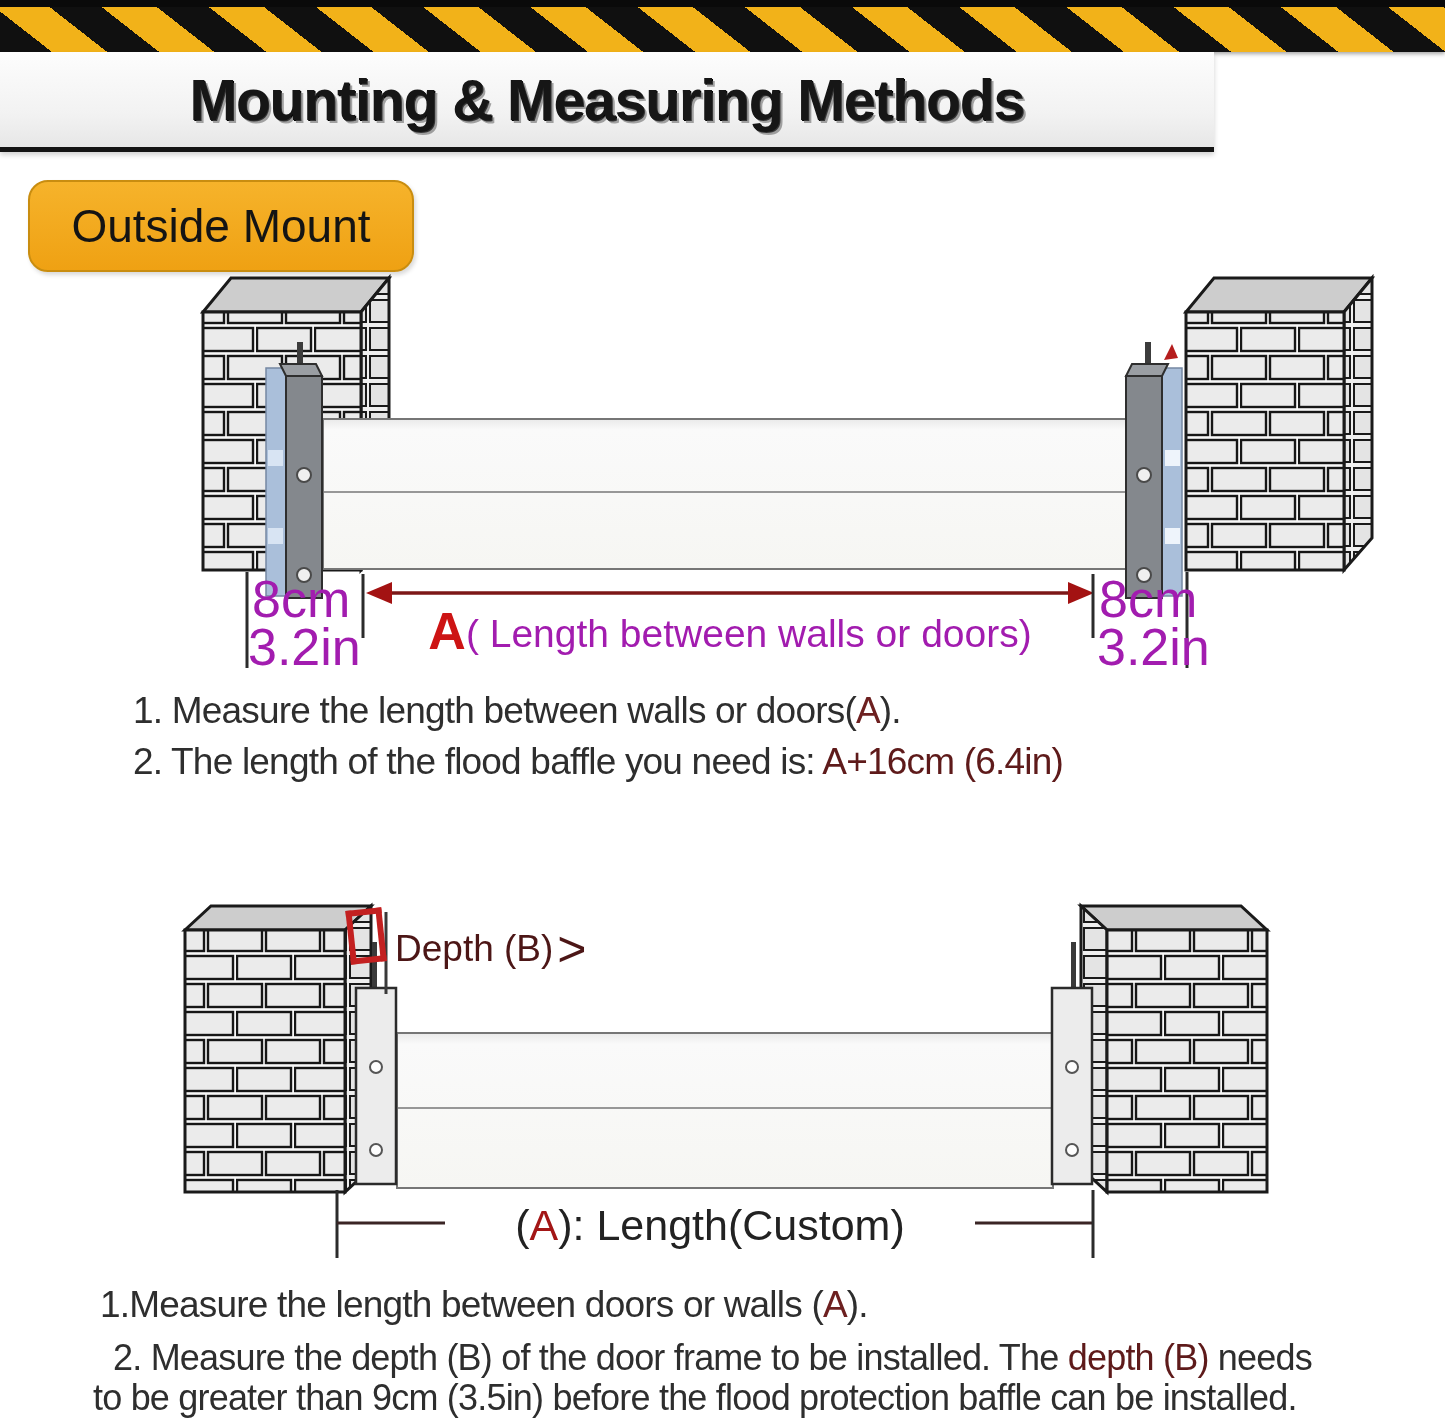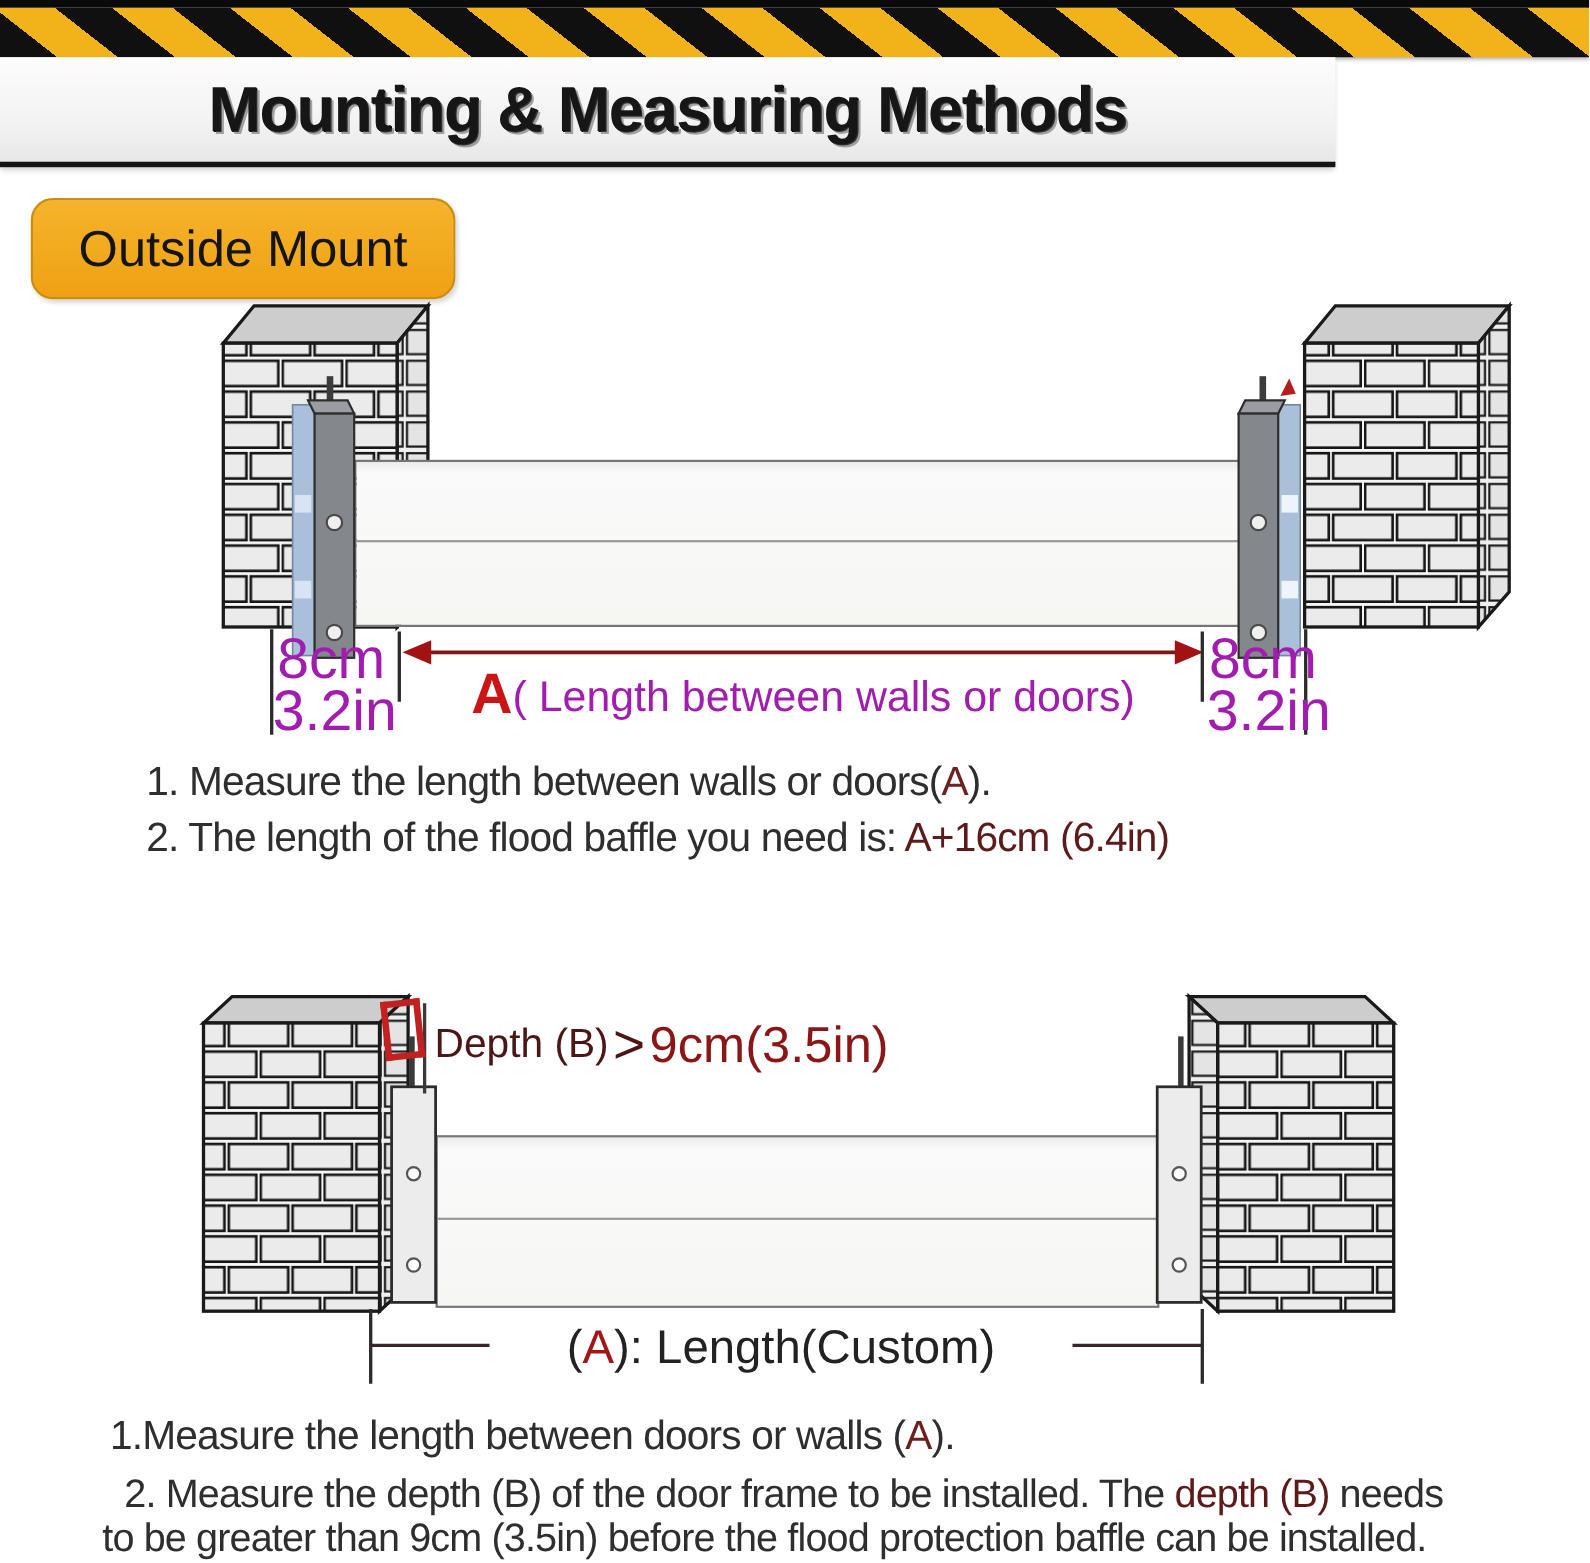--- a/index.html
+++ b/index.html
@@ -190,21 +190,20 @@
       <line x1="10" y1="12" x2="46" y2="12" stroke="#c32020" stroke-width="6"></line>
       <line x1="10" y1="60" x2="46" y2="60" stroke="#c32020" stroke-width="6"></line>
       <line x1="13" y1="9" x2="13" y2="63" stroke="#c32020" stroke-width="6"></line>
       <line x1="43" y1="9" x2="43" y2="63" stroke="#c32020" stroke-width="6"></line>
     </g>
   </svg>
 
   <div class="depth-label">
     <span class="pre">Depth (B) </span>
     <span class="gt">&gt;</span>
-    <span class="val">9cm(3.5in)</span>
   </div>
 
   <div class="barrier barrier-inside">
     <div class="mid"></div>
   </div>
 
   <svg class="channel-svg" style="left:350px;top:942px" width="52" height="248" viewBox="0 0 52 248">
     <rect x="22" y="0" width="5" height="50" fill="#3a3a3a"></rect>
     <rect x="6" y="46" width="40" height="196" fill="#ececec" stroke="#2b2b2b" stroke-width="2.5"></rect>
     <circle cx="26" cy="125" r="6" fill="#fdfdfd" stroke="#555555" stroke-width="2"></circle>

